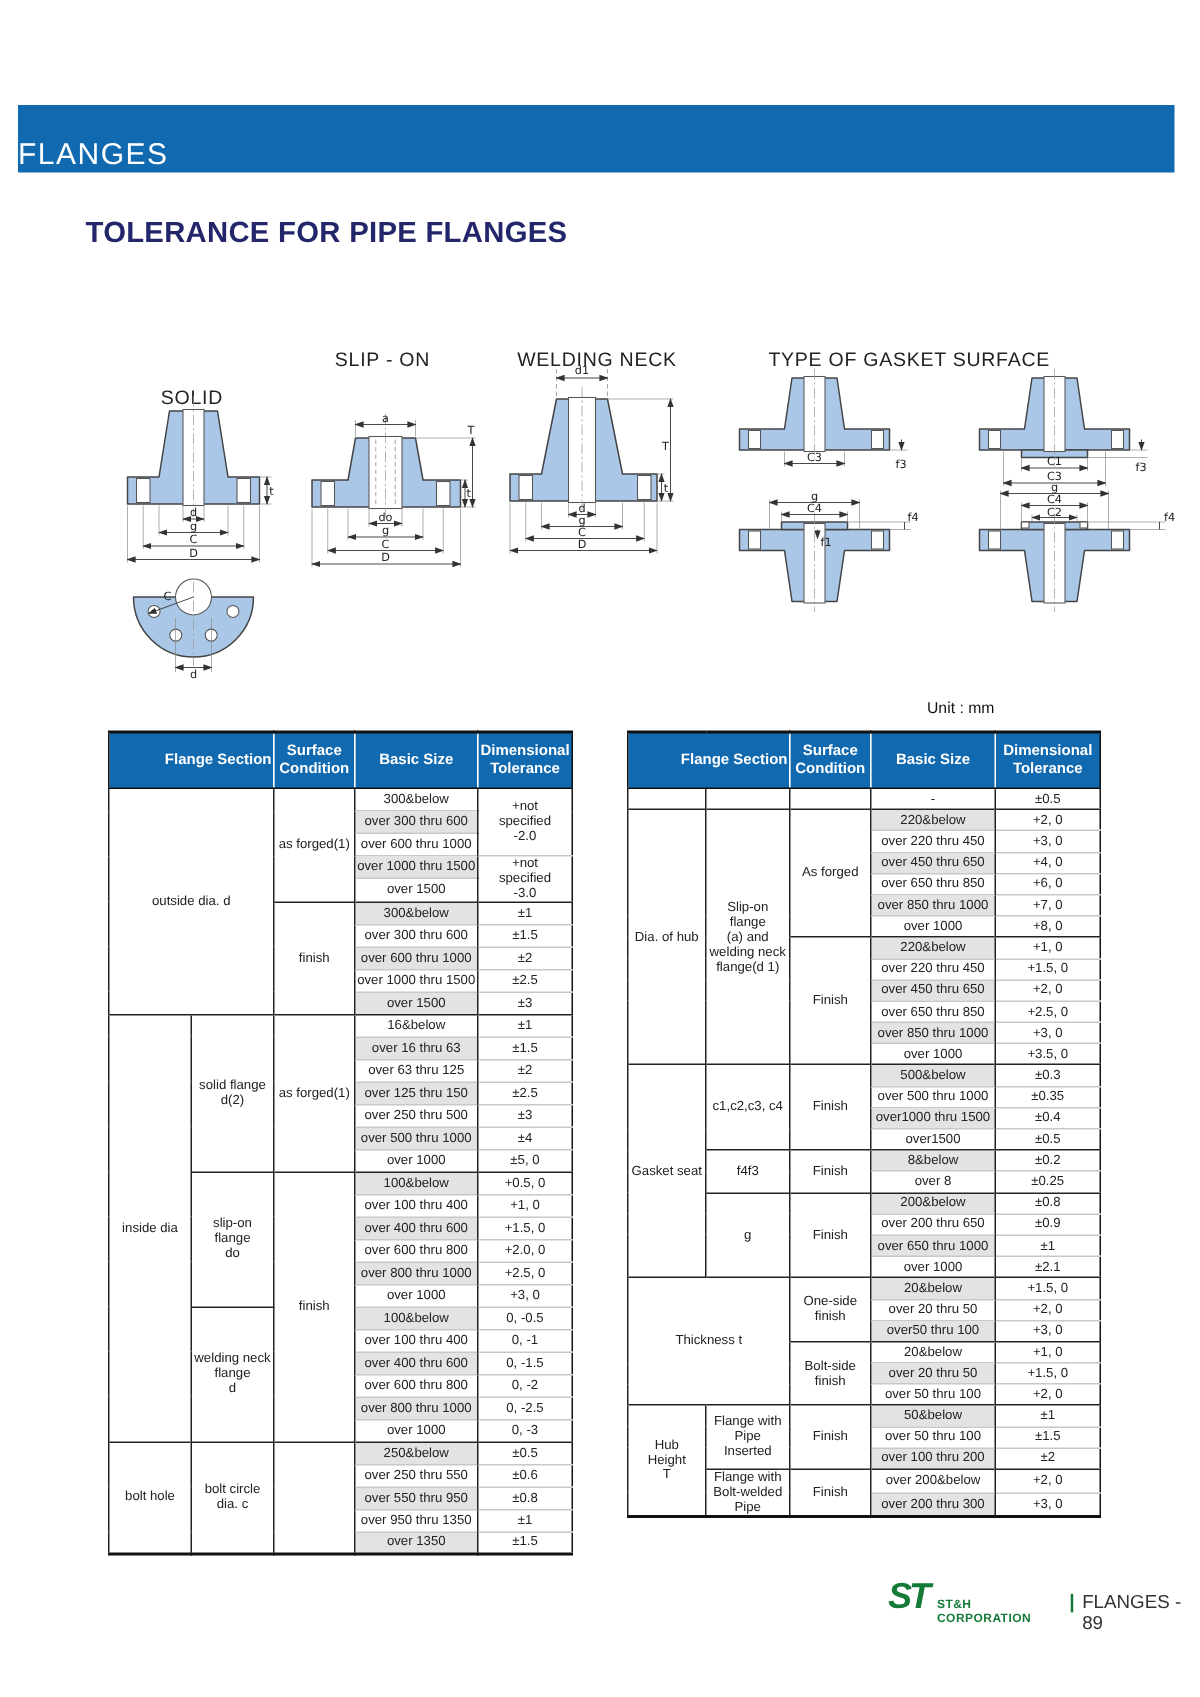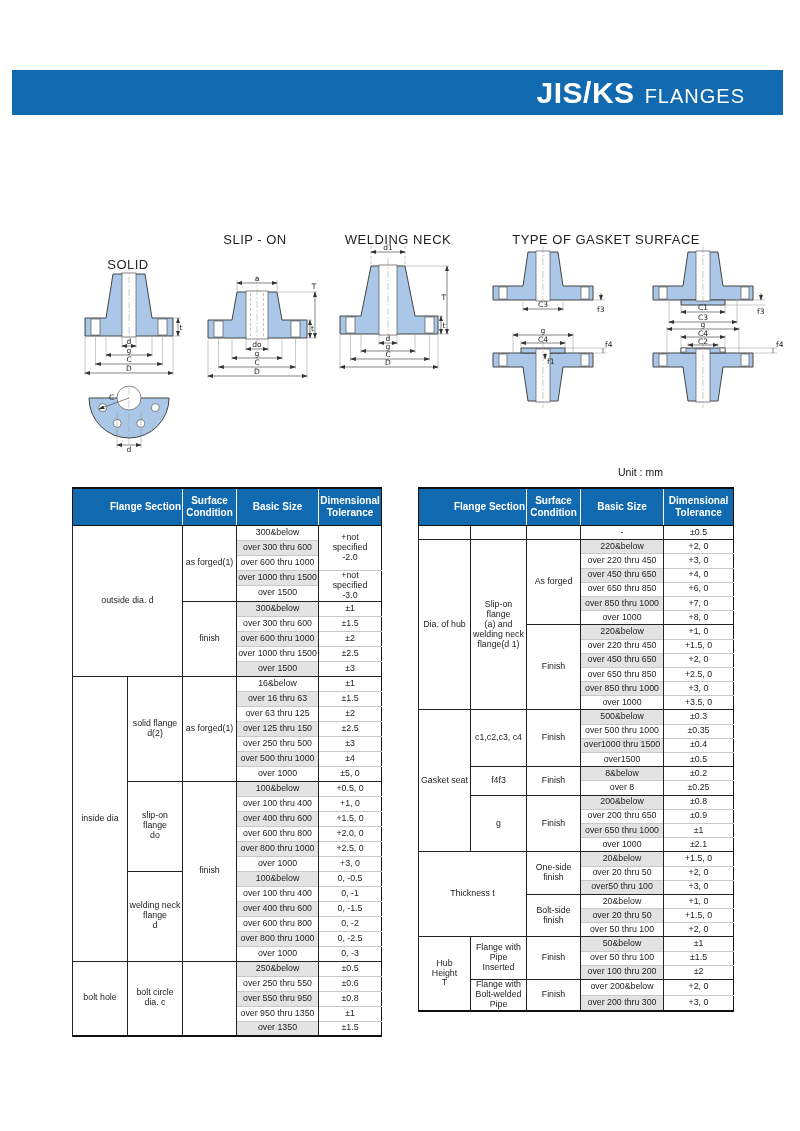--- a/index.html
+++ b/index.html
@@ -1,21 +1,21 @@
 <!DOCTYPE html>
 <html><head>
 <meta charset="utf-8">
 <style>
   html,body{margin:0;padding:0;background:#fff;}
   #page{position:relative;width:800px;height:1131px;background:#fff;overflow:hidden;
         font-family:"Liberation Sans",sans-serif;}
 
   
   .banner{position:absolute;left:12px;top:70px;width:771px;height:45px;background:#1169b0;
-          display:flex;align-items:baseline;justify-content:flex-end;gap:10px;padding-right:38px;box-sizing:border-box;}
+          display:flex;align-items:baseline;justify-content:flex-end;gap:10px;padding-right:38px;box-sizing:border-box;flex-direction:column;}
   .banner .main{color:#fff;font-weight:bold;font-size:30px;line-height:45px;letter-spacing:0.5px;}
   .banner .sub{color:#fff;font-weight:normal;font-size:20px;letter-spacing:1px;}
   .page-title{position:absolute;left:57px;top:144px;font-size:19.5px;font-weight:bold;color:#23266b;letter-spacing:0.2px;}
 
   
   .diag-label{position:absolute;top:232px;font-size:13px;color:#222;text-align:center;letter-spacing:0.5px;}
 
   
   svg .fl{fill:#aac7e8;stroke:#444;stroke-width:1;stroke-linejoin:round;}
   svg .wh{fill:#fff;stroke:#555;stroke-width:0.7;}
@@ -62,20 +62,21 @@
       <marker id="ar" viewBox="0 0 10 10" refX="9" refY="5" markerWidth="6" markerHeight="6" markerUnits="userSpaceOnUse" orient="auto-start-reverse">
         <path d="M10,5 L0,1.5 L0,8.5 Z" fill="#333"></path>
       </marker>
     </defs>
   </svg>
 
   <div class="banner">
     <span class="main">JIS/KS</span>
     <span class="sub">FLANGES</span>
   </div>
+  <div class="page-title">TOLERANCE FOR PIPE FLANGES</div>
 
   <div class="diag-label" style="left:88px;width:80px;margin-top:25px;">SOLID</div>
   <div class="diag-label" style="left:205px;width:100px;">SLIP - ON</div>
   <div class="diag-label" style="left:338px;width:120px;">WELDING NECK</div>
   <div class="diag-label" style="left:490px;width:210px;text-align:right;">TYPE OF GASKET SURFACE</div>
 
   <svg style="position:absolute;left:75px;top:248px" width="110" height="205" viewBox="0 0 110 205">
     <path class="fl" d="M10,70 L31,70 L38,26 L70,26 L77,70 L98,70 L98,88 L10,88 Z"></path>
     <rect class="wh" x="47" y="25" width="14" height="64"></rect>
     <rect class="wh" x="16" y="71" width="9" height="16"></rect>
@@ -630,14 +631,20 @@
           <td class="bs bt">over 200&amp;below</td>
           <td class="dt bt">+2, 0</td>
         </tr>
         <tr>
           <td class="bs shade">over 200 thru 300</td>
           <td class="dt">+3, 0</td>
         </tr>
       </tbody>
     </table>
 
+  <div class="footer">
+    <span class="logo">ST</span>
+    <span class="company">ST&amp;H CORPORATION</span>
+    <span class="sep">|</span>
+    <span class="pageref">FLANGES - 89</span>
+  </div>
 
 </div>
 
 </body></html>

